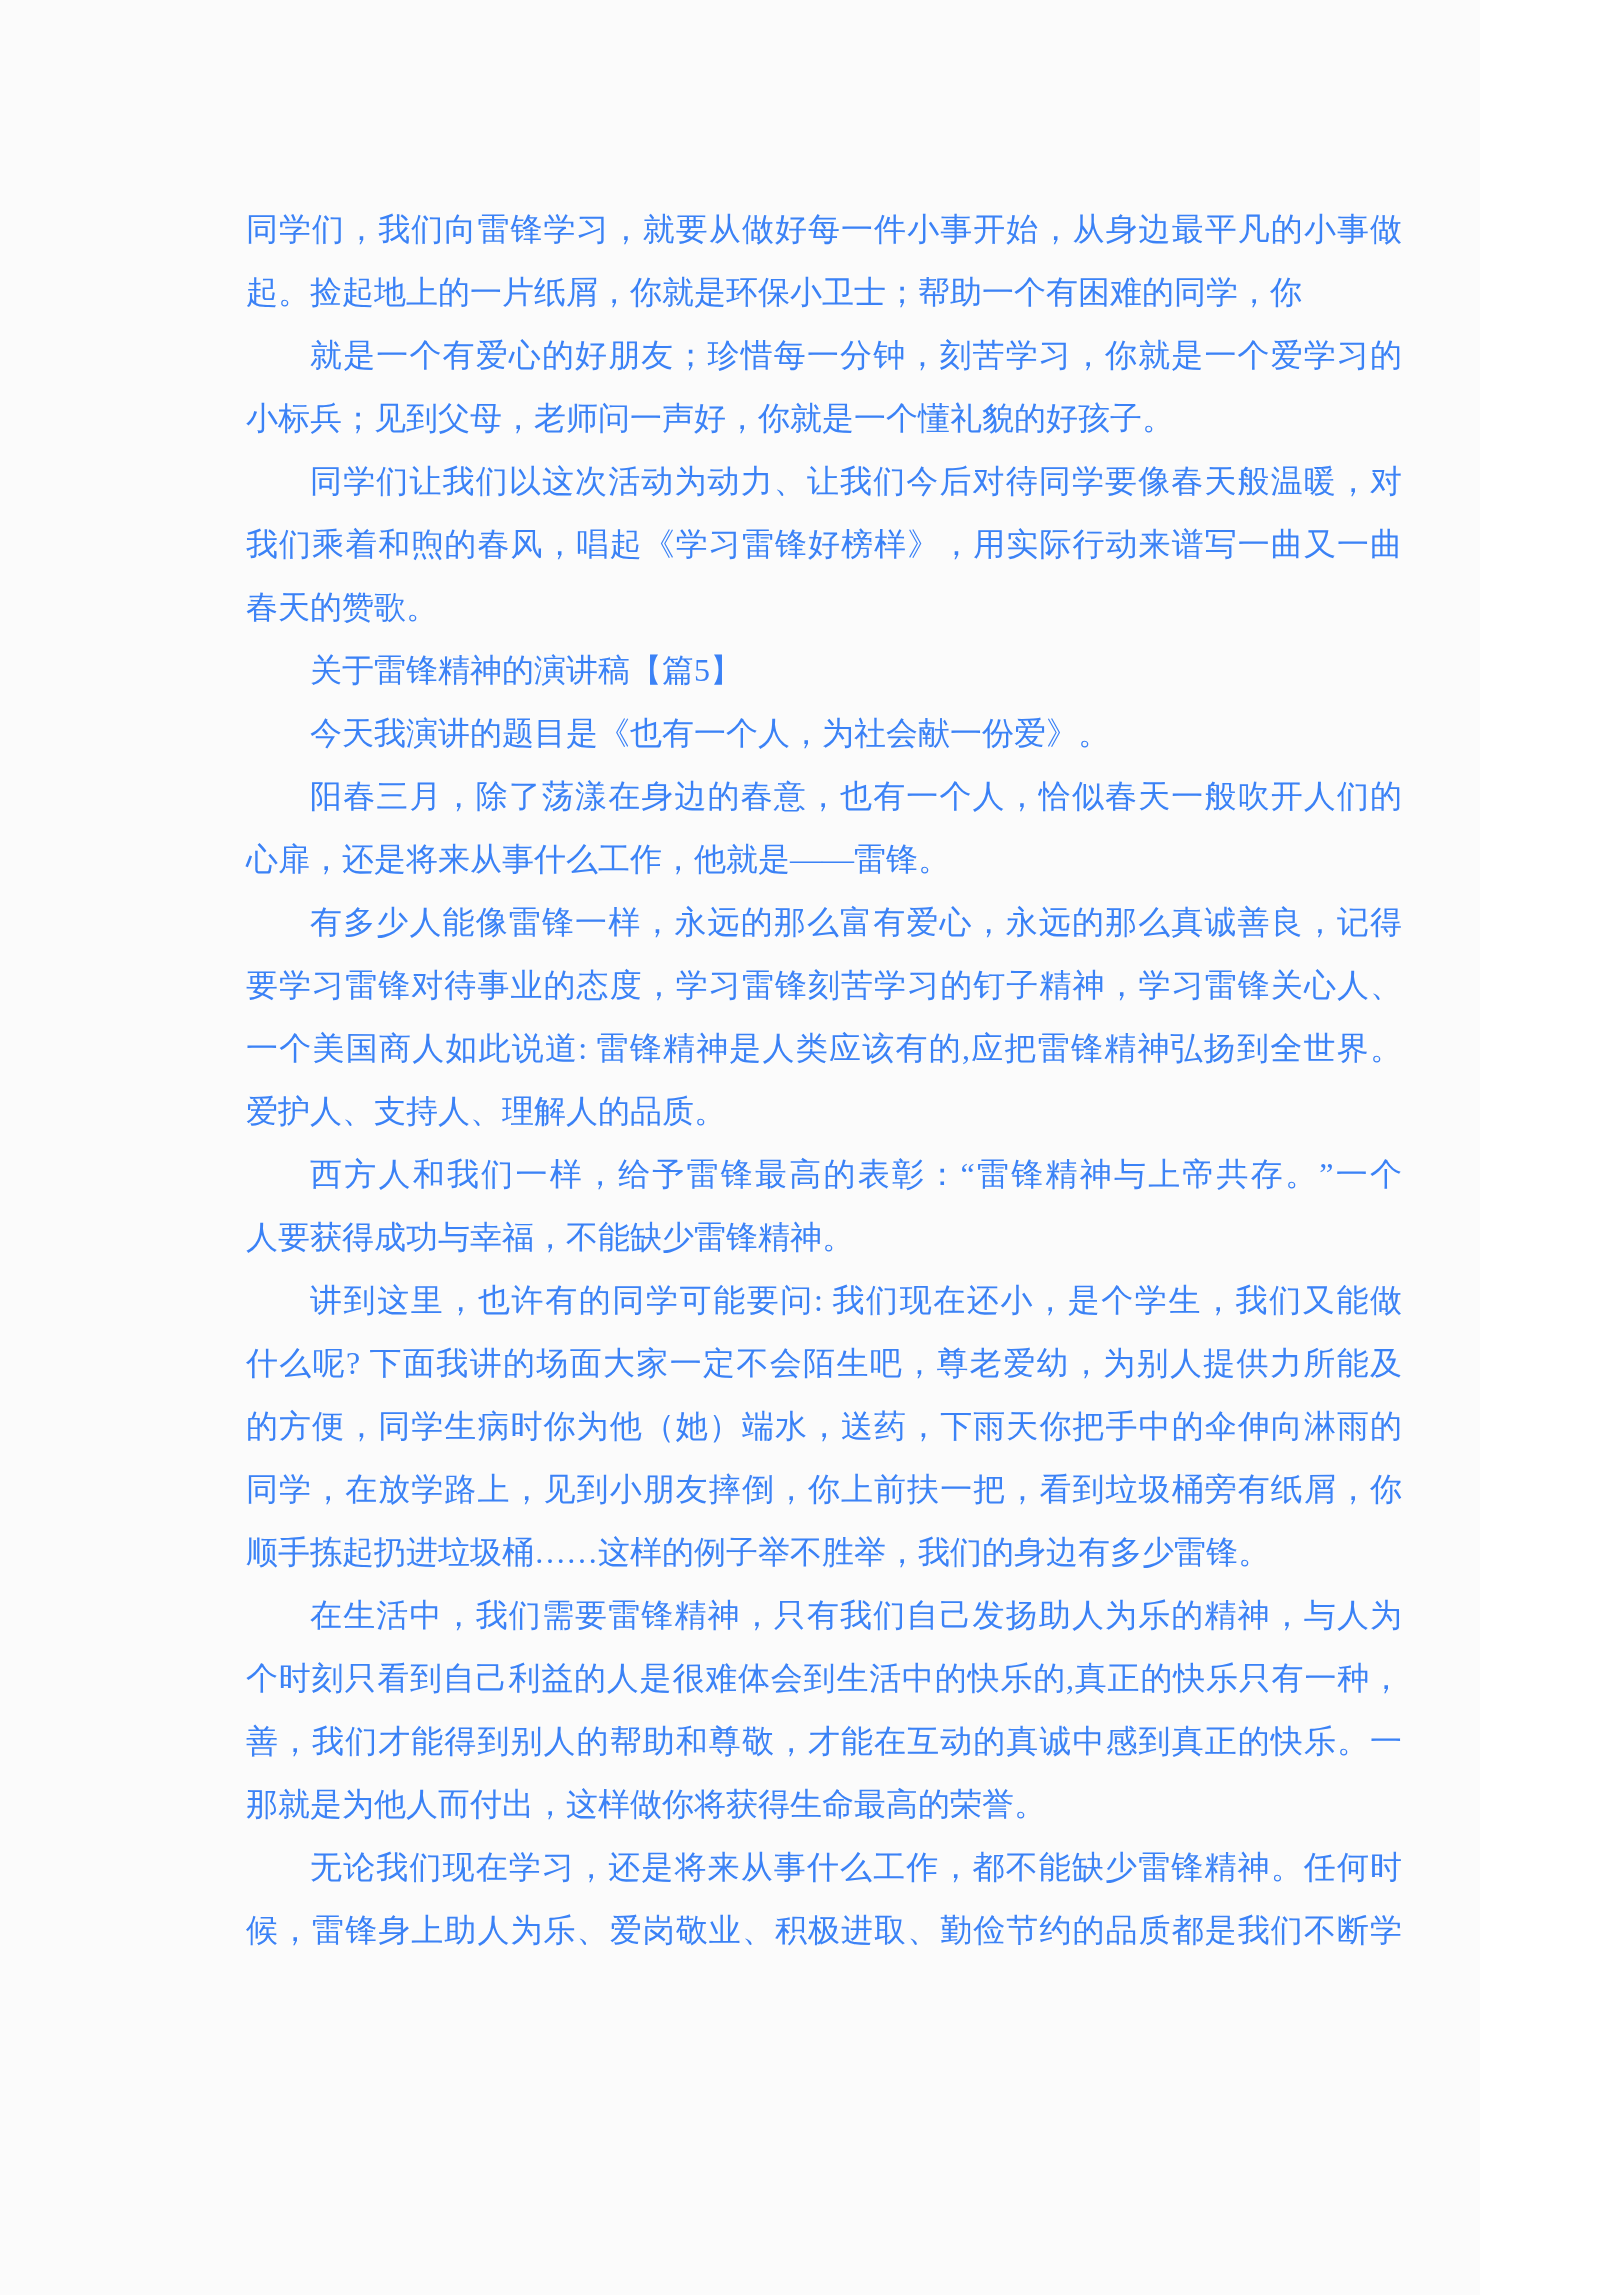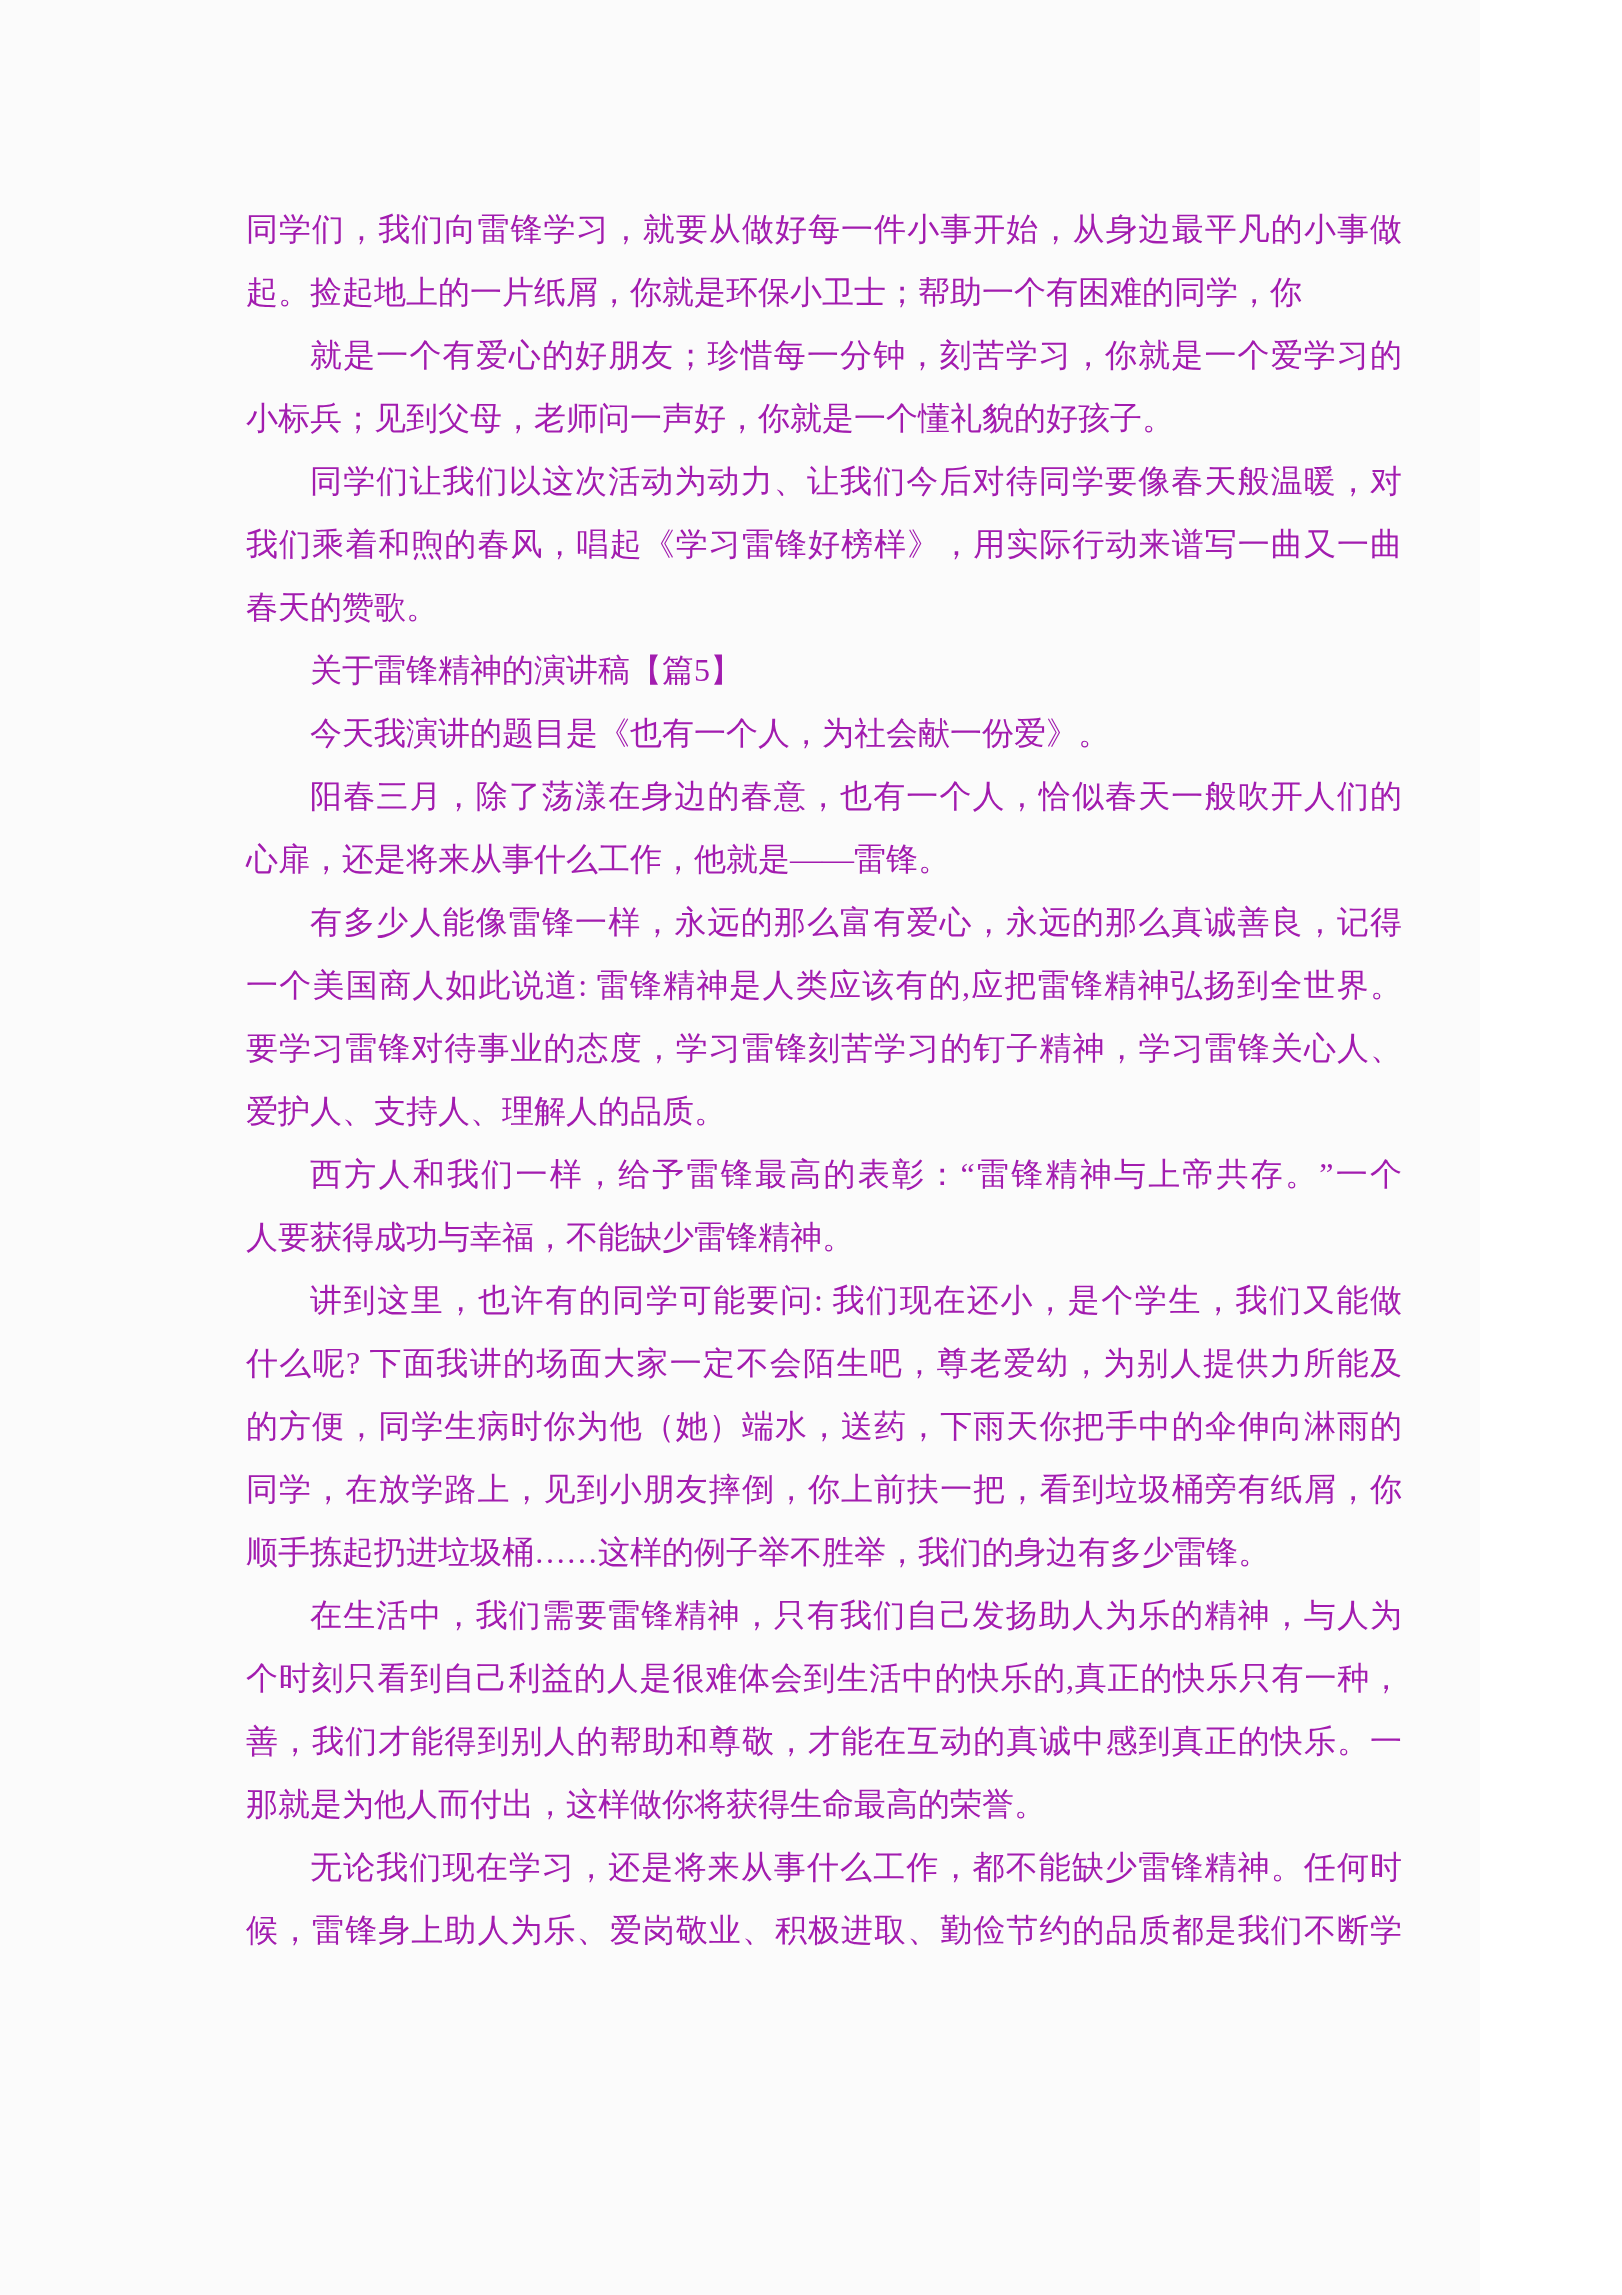--- a/index.html
+++ b/index.html
@@ -10,21 +10,21 @@
     width: 1623px;
     height: 2295px;
     background: #ffffff;
     overflow: hidden;
   }
   .page {
     box-sizing: border-box;
     width: 1480px;
     height: 2295px;
     background: #fbfbfb;
-    color: #a21caf;
+    color: #3b82f6;
     font-family: "Liberation Serif", "DejaVu Serif", serif;
     font-size: 32px;
     line-height: 63px;
     padding: 198px 221px 0 246px;
   }
   .doc-body {
     width: 1156px;
   }
   .line {
     white-space: nowrap;
@@ -51,22 +51,22 @@
       <div class="line indent full">就是一个有爱心的好朋友；珍惜每一分钟，刻苦学习，你就是一个爱学习的</div>
       <div class="line">小标兵；见到父母，老师问一声好，你就是一个懂礼貌的好孩子。</div>
       <div class="line indent full">同学们让我们以这次活动为动力、让我们今后对待同学要像春天般温暖，对</div>
       <div class="line full">我们乘着和煦的春风，唱起《学习雷锋好榜样》，用实际行动来谱写一曲又一曲</div>
       <div class="line">春天的赞歌。</div>
       <div class="line indent">关于雷锋精神的演讲稿【篇5】</div>
       <div class="line indent">今天我演讲的题目是《也有一个人，为社会献一份爱》。</div>
       <div class="line indent full">阳春三月，除了荡漾在身边的春意，也有一个人，恰似春天一般吹开人们的</div>
       <div class="line">心扉，还是将来从事什么工作，他就是——雷锋。</div>
       <div class="line indent full">有多少人能像雷锋一样，永远的那么富有爱心，永远的那么真诚善良，记得</div>
+      <div class="line full">要学习雷锋对待事业的态度，学习雷锋刻苦学习的钉子精神，学习雷锋关心人、</div>
       <div class="line full">一个美国商人如此说道: 雷锋精神是人类应该有的,应把雷锋精神弘扬到全世界。</div>
-      <div class="line full">要学习雷锋对待事业的态度，学习雷锋刻苦学习的钉子精神，学习雷锋关心人、</div>
       <div class="line">爱护人、支持人、理解人的品质。</div>
       <div class="line indent full">西方人和我们一样，给予雷锋最高的表彰：“雷锋精神与上帝共存。”一个</div>
       <div class="line">人要获得成功与幸福，不能缺少雷锋精神。</div>
       <div class="line indent full">讲到这里，也许有的同学可能要问: 我们现在还小，是个学生，我们又能做</div>
       <div class="line full">什么呢? 下面我讲的场面大家一定不会陌生吧，尊老爱幼，为别人提供力所能及</div>
       <div class="line full">的方便，同学生病时你为他（她）端水，送药，下雨天你把手中的伞伸向淋雨的</div>
       <div class="line full">同学，在放学路上，见到小朋友摔倒，你上前扶一把，看到垃圾桶旁有纸屑，你</div>
       <div class="line">顺手拣起扔进垃圾桶……这样的例子举不胜举，我们的身边有多少雷锋。</div>
       <div class="line indent full">在生活中，我们需要雷锋精神，只有我们自己发扬助人为乐的精神，与人为</div>
       <div class="line full">个时刻只看到自己利益的人是很难体会到生活中的快乐的,真正的快乐只有一种，</div>

